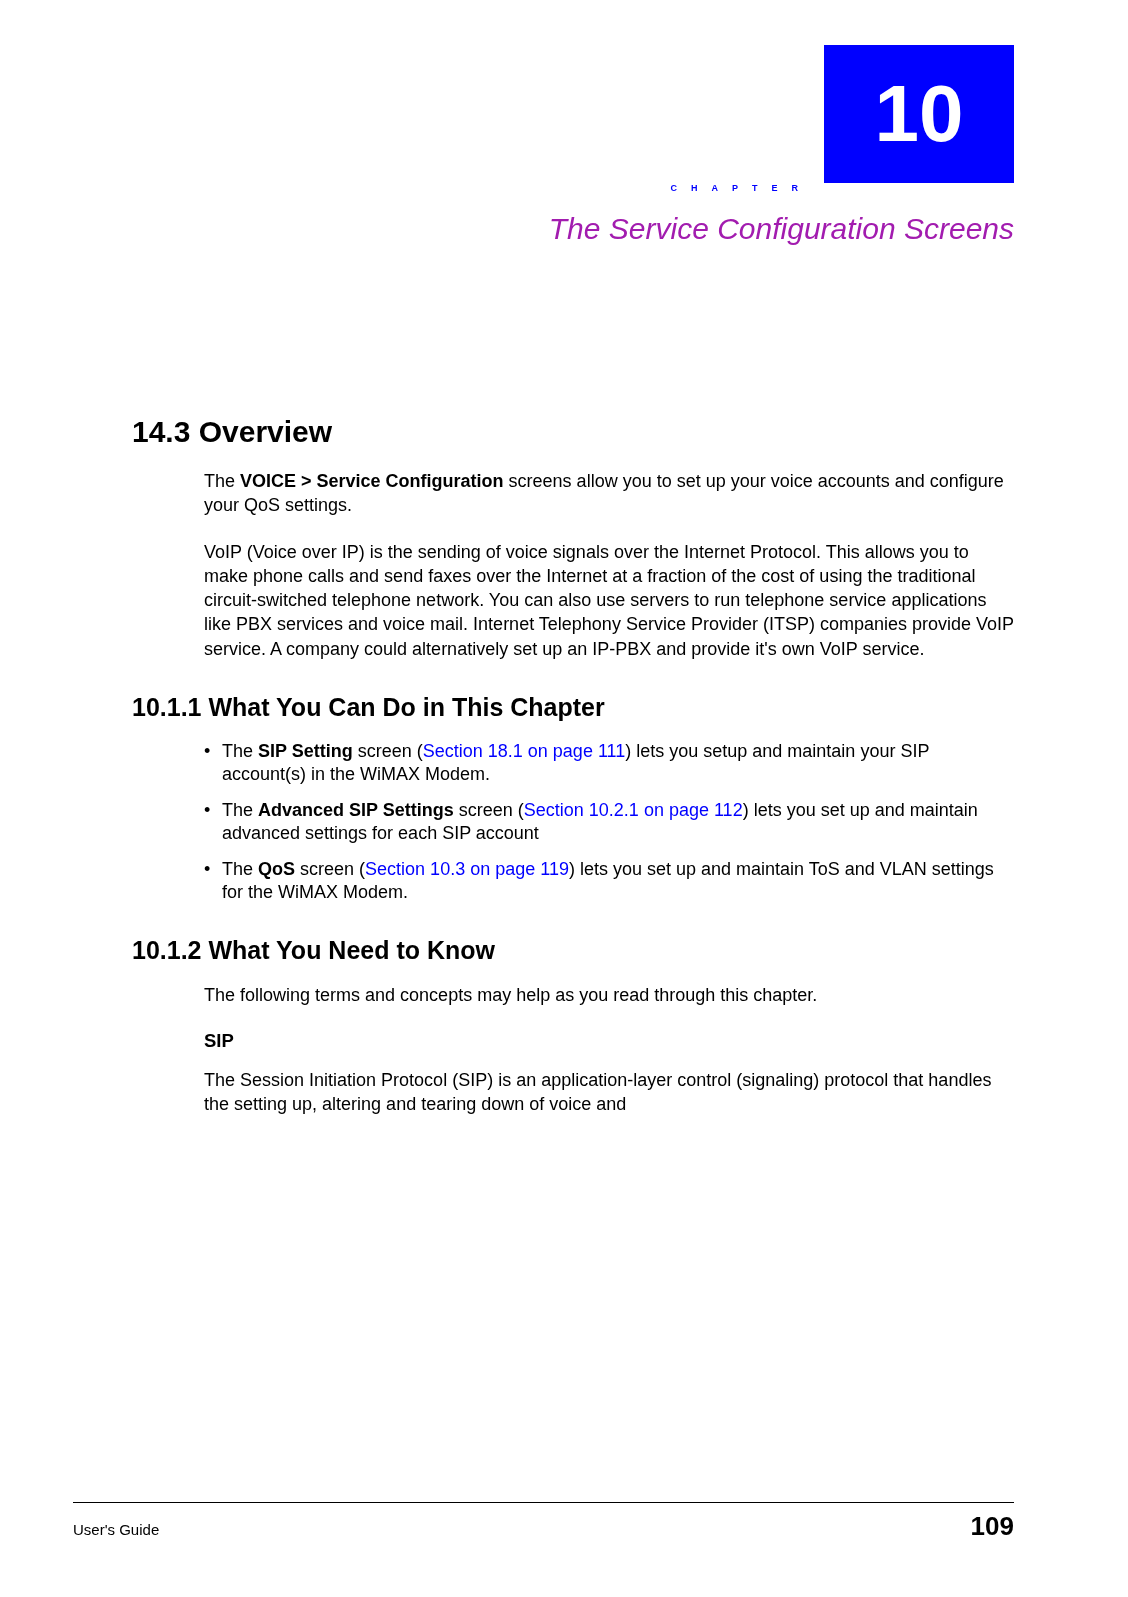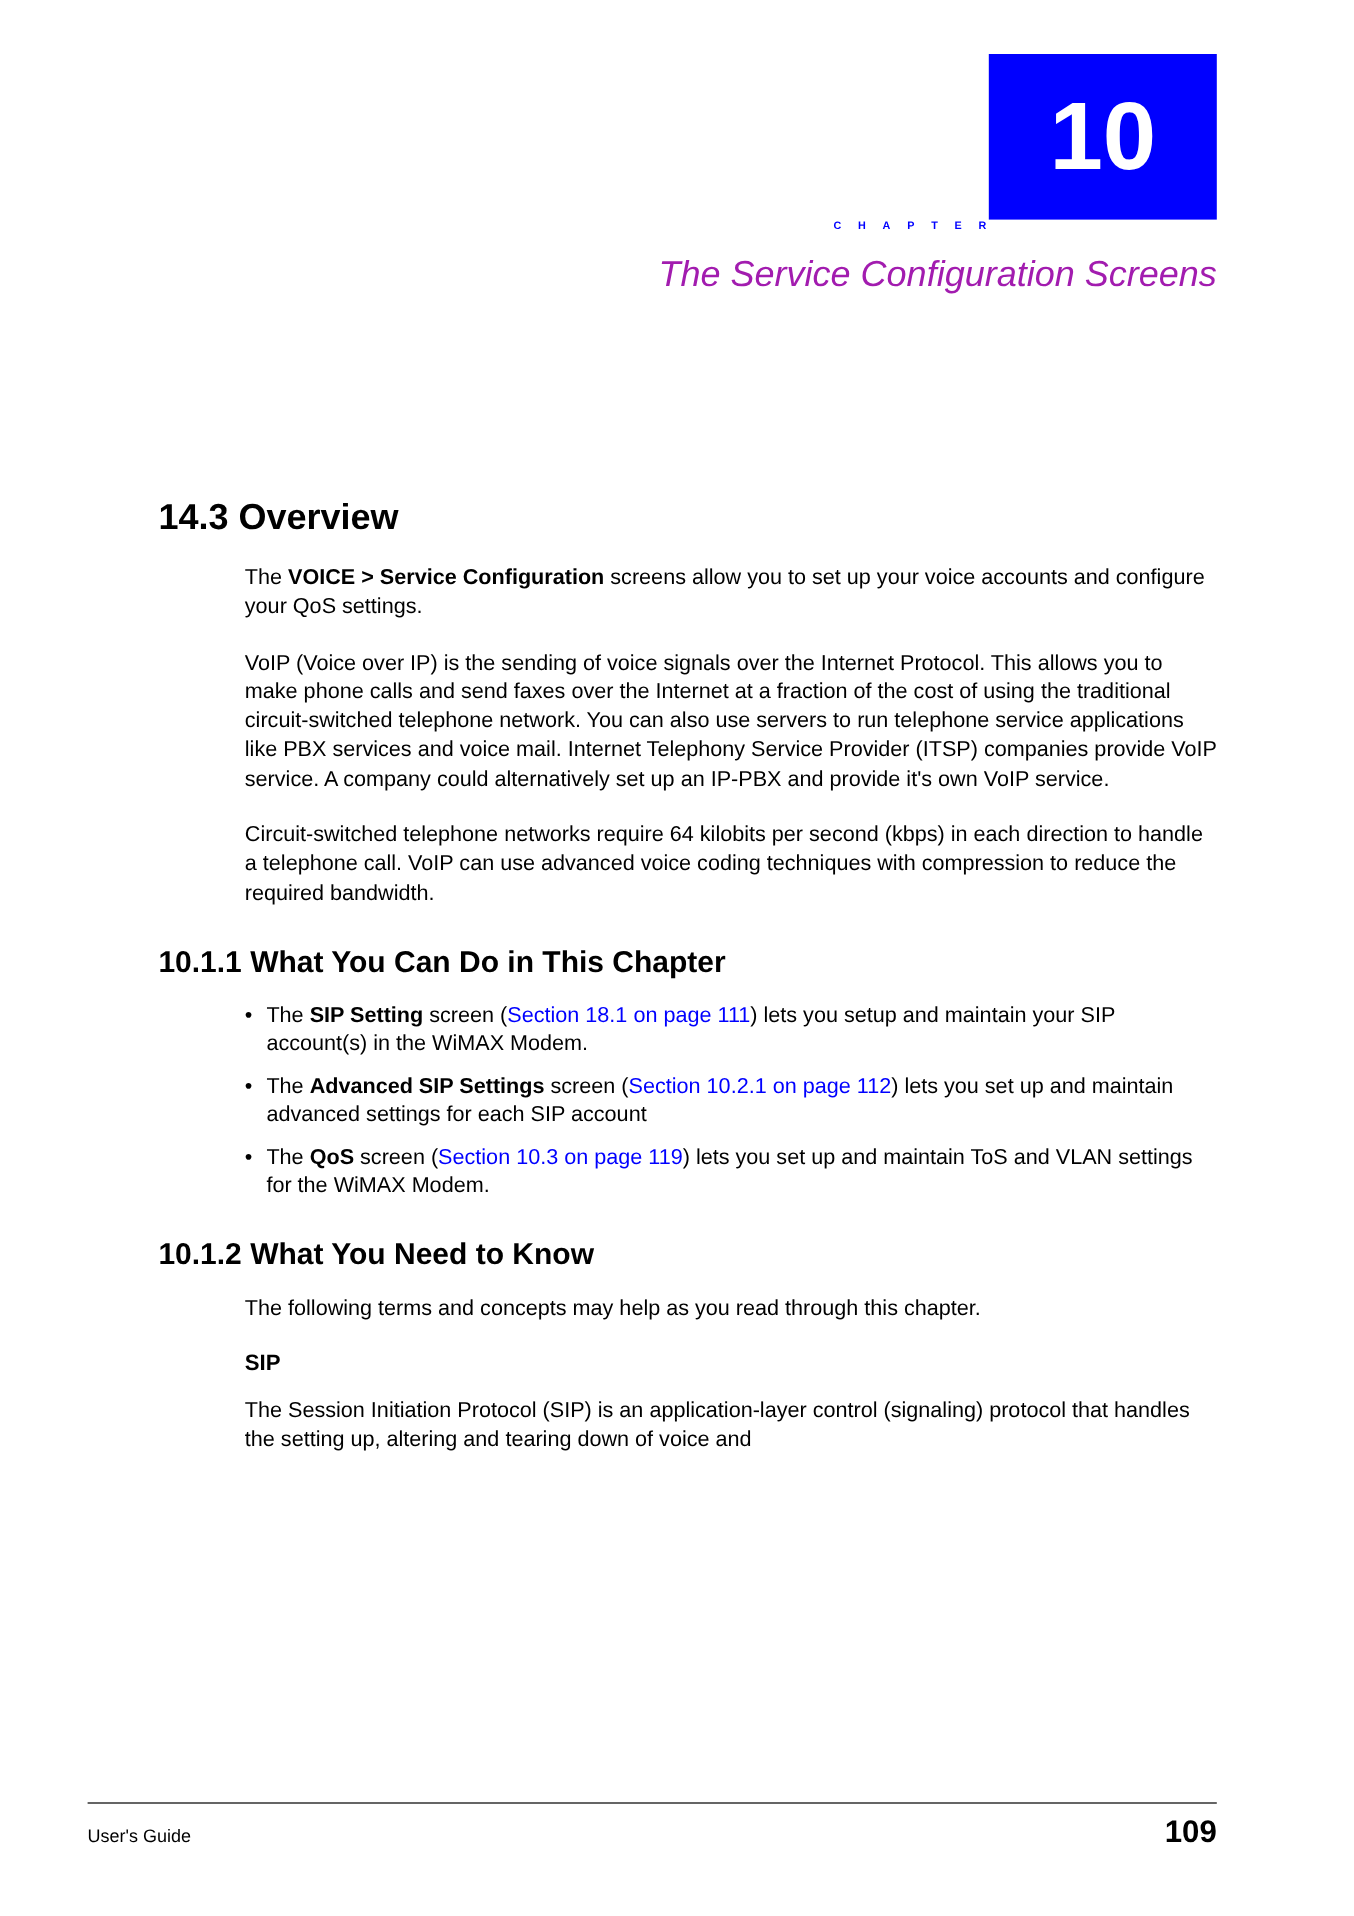--- a/index.html
+++ b/index.html
@@ -31,21 +31,21 @@
     font-family: Arial, Helvetica, sans-serif;
     font-size: 80px;
     font-weight: bold;
     color: #ffffff;
     text-align: center;
     line-height: 1;
   }
   .chapter-label-small {
     position: absolute;
     top: 183px;
-    right: 292px;
+    right: 316px;
     font-family: Arial, Helvetica, sans-serif;
     font-size: 9px;
     letter-spacing: 14px;
     color: #0000ff;
     font-weight: bold;
     text-transform: uppercase;
   }
   .chapter-title {
     position: absolute;
     top: 210px;
@@ -160,21 +160,20 @@
   <div class="content">
 
     <div class="h1">14.3  Overview</div>
 
     <div class="para">
       <span>The </span><span class="bold">VOICE &gt; Service Configuration</span><span> screens allow you to set up your voice accounts and configure your QoS settings.</span>
     </div>
 
     <div class="para">VoIP (Voice over IP) is the sending of voice signals over the Internet Protocol. This allows you to make phone calls and send faxes over the Internet at a fraction of the cost of using the traditional circuit-switched telephone network. You can also use servers to run telephone service applications like PBX services and voice mail. Internet Telephony Service Provider (ITSP) companies provide VoIP service. A company could alternatively set up an IP-PBX and provide it's own VoIP service.</div>
 
-    <div class="para">Circuit-switched telephone networks require 64 kilobits per second (kbps) in each direction to handle a telephone call. VoIP can use advanced voice coding techniques with compression to reduce the required bandwidth.</div>
 
     <div class="h2">10.1.1  What You Can Do in This Chapter</div>
 
     <ul class="bullets">
       <li>
         <span>The </span><span class="bold">SIP Setting</span><span> screen (</span><span class="link">Section 18.1 on page 111</span><span>) lets you setup and maintain your SIP account(s) in the WiMAX Modem.</span>
       </li>
       <li>
         <span>The </span><span class="bold">Advanced SIP Settings</span><span> screen (</span><span class="link">Section 10.2.1 on page 112</span><span>) lets you set up and maintain advanced settings for each SIP account</span>
       </li>

